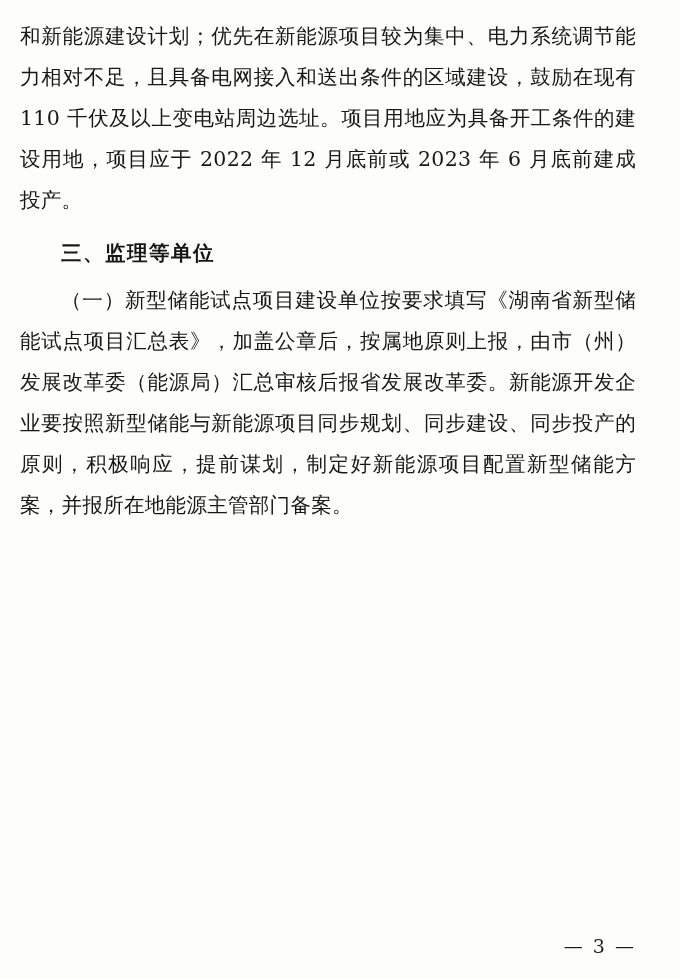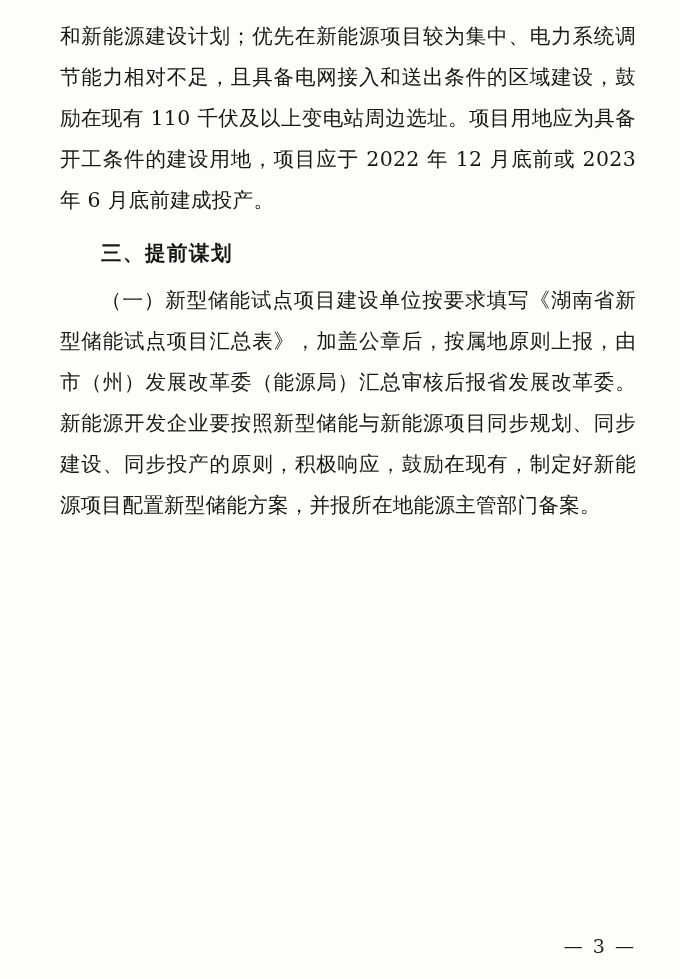--- a/index.html
+++ b/index.html
@@ -13,21 +13,21 @@
     overflow: hidden;
     font-family: "DejaVu Serif", serif;
     color: #1a1a1a;
   }
   .page {
     position: relative;
     width: 680px;
     height: 979px;
     background: #fdfdfb;
     box-sizing: border-box;
-    padding: 16px 44px 0 60px;
+    padding: 16px 44px 0 20px;
   }
   .doc-body {
     font-size: 20.5px;
     line-height: 41px;
     letter-spacing: 0.3px;
     text-align: justify;
     text-justify: inter-ideograph;
     color: #171717;
   }
   .para {
@@ -63,23 +63,23 @@
 
   <div class="doc-body">
 
     <p class="para no-indent">和新能源建设计划；优先在新能源项目较为集中、电力系统调节能力相对不足，且具备电网接入和送出条件的区域建设，鼓励在现有 110 千伏及以上变电站周边选址。项目用地应为具备开工条件的建设用地，项目应于 2022 年 12 月底前或 2023 年 6 月底前建成投产。</p>
 
     <div class="spacer-sm"></div>
 
 
     <div class="spacer-sm"></div>
 
-    <p class="para heading">三、提前谋划</p>
+    <p class="para heading">三、监理等单位</p>
 
     <div class="spacer-sm"></div>
 
-    <p class="para">（一）新型储能试点项目建设单位按要求填写《湖南省新型储能试点项目汇总表》，加盖公章后，按属地原则上报，由市（州）发展改革委（能源局）汇总审核后报省发展改革委。新能源开发企业要按照新型储能与新能源项目同步规划、同步建设、同步投产的原则，积极响应，鼓励在现有，制定好新能源项目配置新型储能方案，并报所在地能源主管部门备案。</p>
+    <p class="para">（一）新型储能试点项目建设单位按要求填写《湖南省新型储能试点项目汇总表》，加盖公章后，按属地原则上报，由市（州）发展改革委（能源局）汇总审核后报省发展改革委。新能源开发企业要按照新型储能与新能源项目同步规划、同步建设、同步投产的原则，积极响应，提前谋划，制定好新能源项目配置新型储能方案，并报所在地能源主管部门备案。</p>
 
   </div>
 
   <div class="page-footer">— 3 —</div>
 
 </div>
 
 </body></html>

